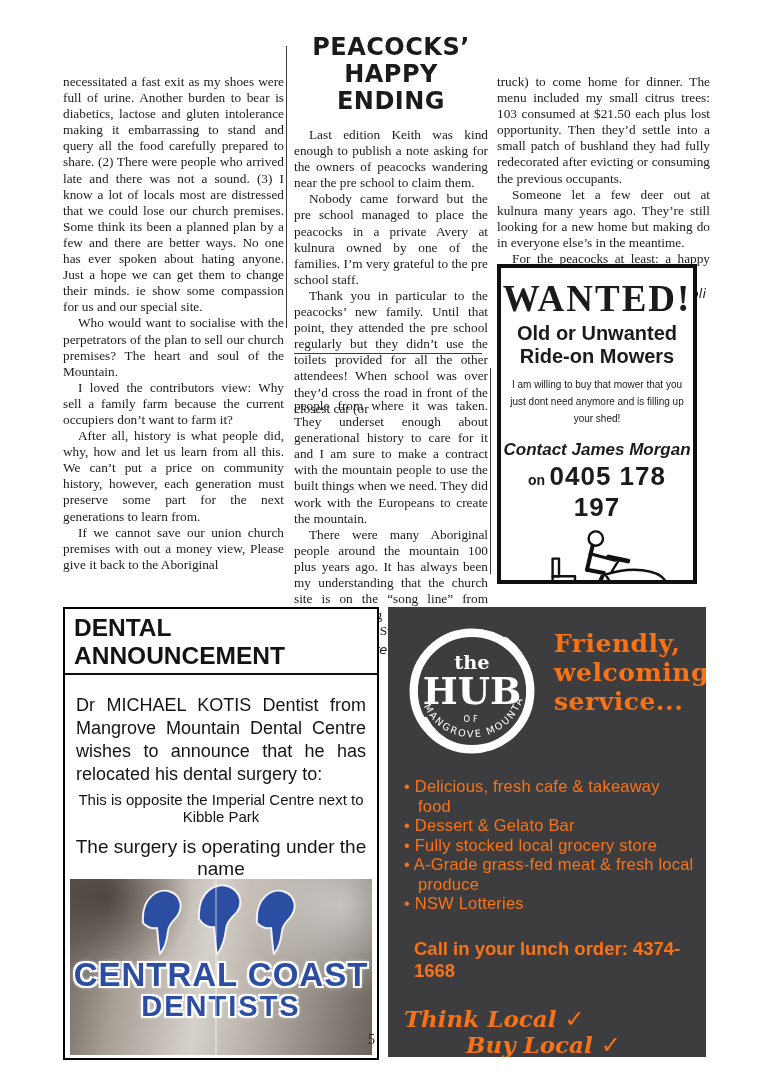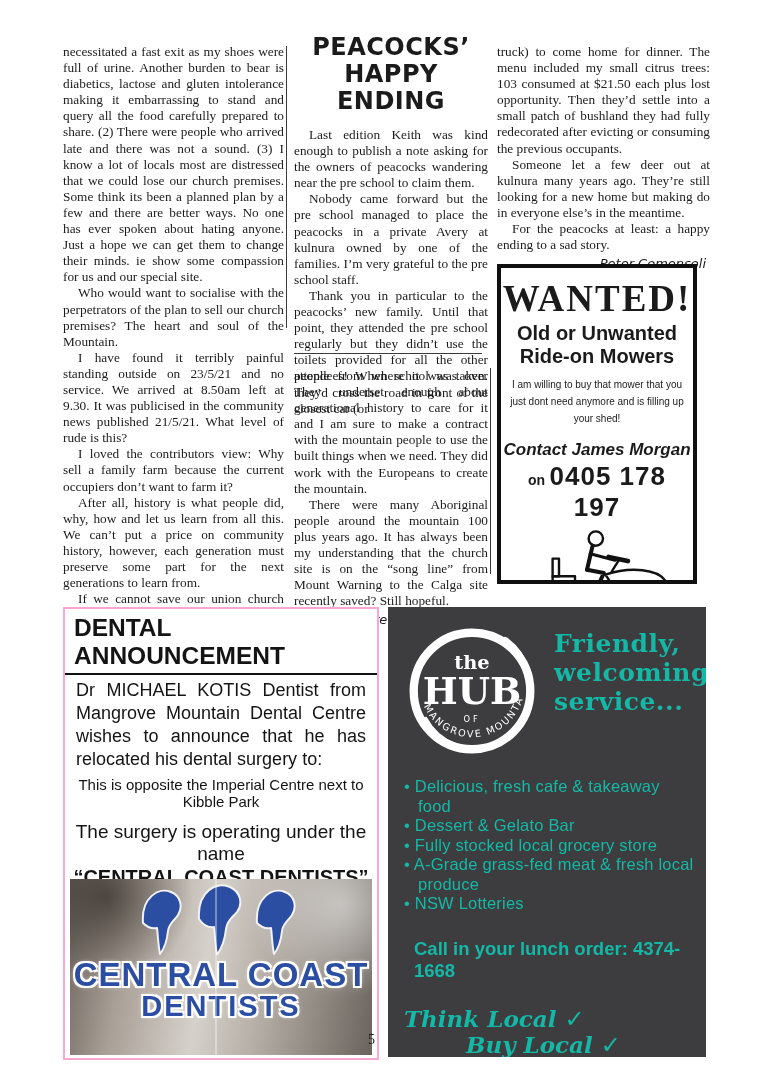--- a/index.html
+++ b/index.html
@@ -4,21 +4,21 @@
 <style>
   * { box-sizing: border-box; }
   html,body { margin:0; padding:0; background:#ffffff; }
   .page {
     position: relative; width: 759px; height: 1080px; background:#fff;
     font-family: "Liberation Serif", serif; color:#1b1b1b; overflow:hidden;
   }
   
   .col { position:absolute; }
   .article p { margin:0; font-size:13.3px; line-height:16.1px; text-align:justify; text-indent:15px; }
-  .article p.np { text-indent:0; }
+  .article p.np { text-indent:0;margin-top:30px; }
   #col-left   { left:63px;  top:44px; width:221px; }
   #col-mid-top{ left:294px; top:34px; width:194px; }
   #col-mid-bot{ left:294px; top:368px; width:194px; }
   #col-right  { left:497px; top:44px; width:213px; }
   .vrule { position:absolute; width:1px; background:#3a3a3a; }
   #vrule1 { left:286px; top:46px; height:282px; }
   #vrule2 { left:490px; top:368px; height:206px; }
   #hrule-mid { position:absolute; left:294px; top:353px; width:188px; height:1px; background:#3a3a3a; }
   .peacocks-title {
     font-family:"DejaVu Sans", sans-serif; font-weight:bold; font-size:24px; line-height:27px;
@@ -35,25 +35,25 @@
   .wanted-sub { font-weight:bold; font-size:20px; line-height:22.5px; margin-top:3px; }
   .wanted-body { font-size:10px; line-height:17px; margin:9px 8px 0; }
   .wanted-contact { font-weight:bold; font-size:17px; margin-top:13px;font-style:italic; }
   .wanted-phone-row { font-weight:bold; margin-top:1px; }
   .wanted-on { font-size:14px; }
   .wanted-phone { font-size:26px; letter-spacing:1px; }
   .mower-wrap { margin-top:2px; }
   
   #dental-ad {
     position:absolute; left:63px; top:607px; width:316px; height:453px;
-    border:2px solid #f9a8d4; background:#fff;
+    border:2px solid #000000; background:#fff;
     font-family:"Liberation Sans", sans-serif; color:#141414;
   }
   .dental-title { font-size:24.5px; font-weight:bold; padding:5px 9px 3px; border-bottom:2px solid #101010; letter-spacing:0px; }
-  .dental-body { font-size:18px; line-height:23px; text-align:justify; padding:4px 11px 0; }
+  .dental-body { font-size:18px; line-height:23px; text-align:justify; padding:19px 11px 0; }
   .dental-address { font-size:18px; line-height:22.5px; margin:7px 0 0 112px; }
   .dental-note { font-size:15px; text-align:center; margin-top:5px; }
   .dental-op { font-size:19px; text-align:center; margin-top:11px; }
   .dental-name { font-size:20px; font-weight:bold; text-align:center; margin-top:1px; }
   .dental-photo {
     position:absolute; left:5px; right:5px; top:270px; bottom:3px; overflow:hidden;
     background:
       radial-gradient(circle at 12% 10%, rgba(40,35,30,0.65), rgba(40,35,30,0) 28%),
       radial-gradient(circle at 90% 15%, rgba(255,255,255,0.5), rgba(255,255,255,0) 30%),
       linear-gradient(100deg,#6b645d 0%, #a89f96 20%, #d6d1cb 45%, #b3aca4 65%, #837c75 88%, #6b645e 100%);
@@ -63,21 +63,21 @@
     content:""; position:absolute; left:48%; top:0; width:2px; height:100%; background:rgba(255,255,255,0.35);
   }
   .logo-teeth { margin-top:4px; }
   .logo-line1 { font-size:33px; font-weight:bold; letter-spacing:1px; color:#2b4ea2; line-height:32px;
     text-shadow:-2px -2px 0 #fff, 2px -2px 0 #fff, -2px 2px 0 #fff, 2px 2px 0 #fff, 0 0 5px #fff; }
   .logo-line2 { font-size:29px; font-weight:bold; letter-spacing:2px; color:#2b4ea2; line-height:30px;
     text-shadow:-2px -2px 0 #fff, 2px -2px 0 #fff, -2px 2px 0 #fff, 2px 2px 0 #fff, 0 0 5px #fff; }
   
   #hub-ad {
     position:absolute; left:388px; top:607px; width:318px; height:450px;
-    background:#3d3d3f; color:#14b8a6; font-family:"Liberation Sans", sans-serif; overflow:hidden;
+    background:#3d3d3f; color:#f97316; font-family:"Liberation Sans", sans-serif; overflow:hidden;
   }
   .hub-top { display:flex; align-items:flex-start; }
   .hub-logo { margin:10px 0 0 10px; flex:0 0 auto; }
   .hub-tagline { font-family:"DejaVu Serif", serif; font-weight:bold;
     font-size:25px; line-height:29px; margin:22px 0 0 8px; letter-spacing:0.5px; }
   .hub-bullets { list-style:none; margin:8px 0 0; padding:0 12px 0 16px; font-size:16.5px; line-height:19.5px; letter-spacing:0.2px; }
   .hub-bullets li { padding-left:14px; text-indent:-14px; }
   .hub-bullets li::before { content:"• "; }
   .hub-order { font-weight:bold; font-size:18.5px; margin:24px 0 0 26px; }
   .hub-slogans { margin-top:24px; font-family:"DejaVu Serif", serif; font-style:italic; font-weight:bold; font-size:23px; line-height:26px; }
@@ -88,21 +88,20 @@
   #page-num { position:absolute; left:0; right:16px; top:1032px; text-align:center; font-size:14px; }
 </style>
 </head>
 <body>
 
 <div class="page">
 
   <div class="col article" id="col-left">
     <p class="np">necessitated a fast exit as my shoes were full of urine. Another burden to bear is diabetics, lactose and gluten intolerance making it embarrassing to stand and query all the food carefully prepared to share. (2) There were people who arrived late and there was not a sound. (3) I know a lot of locals most are distressed that we could lose our church premises. Some think its been a planned plan by a few and there are better ways. No one has ever spoken about hating anyone. Just a hope we can get them to change their minds. ie show some compassion for us and our special site.</p>
     <p>Who would want to socialise with the perpetrators of the plan to sell our church premises? The heart and soul of the Mountain.</p>
-    <p>I have found it terribly painful standing outside on 23/5/21 and no service. We arrived at 8.50am left at 9.30. It was publicised in the community news published 21/5/21. What level of rude is this?</p>
     <p>I loved the contributors view: Why sell a family farm because the current occupiers don’t want to farm it?</p>
     <p>After all, history is what people did, why, how and let us learn from all this. We can’t put a price on community history, however, each generation must preserve some part for the next generations to learn from.</p>
     <p>If we cannot save our union church premises with out a money view, Please give it back to the Aboriginal</p>
   </div>
 
   <div class="vrule" id="vrule1"></div>
 
   <div class="col article" id="col-mid-top">
     <div class="peacocks-title">
       <div>PEACOCKS’</div>

